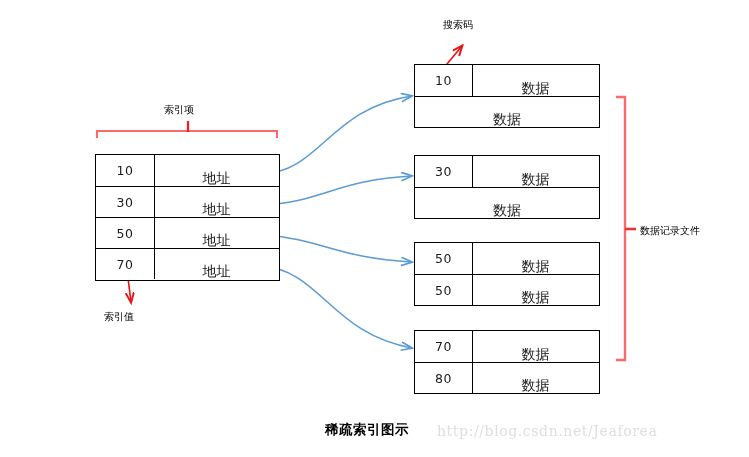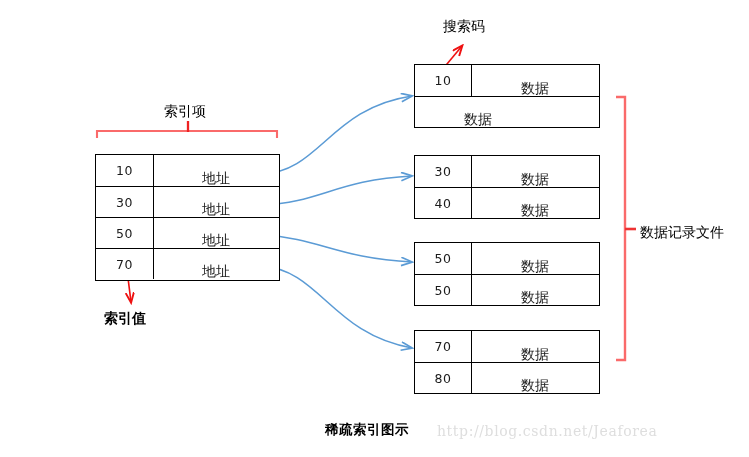--- a/index.html
+++ b/index.html
@@ -31,20 +31,21 @@
   .tbl {
     position: absolute;
     border: 1.6px solid #000000;
     border-collapse: collapse;
     background: #ffffff;
     box-sizing: border-box;
   }
   .tbl .row {
     display: flex;
     box-sizing: border-box;
+    justify-content: center;
   }
   .tbl .row + .row {
     border-top: 1.6px solid #000000;
   }
   .cell {
     display: flex;
     align-items: center;
     justify-content: center;
     box-sizing: border-box;
     color: #1a1a1a;
@@ -84,25 +85,25 @@
   #data-block-0 { top: 64px; }
   #data-block-1 { top: 155px; }
   #data-block-2 { top: 242px; }
   #data-block-3 { top: 330px; }
 
   
   .label {
     position: absolute;
     color: #000000;
     font-family: "DejaVu Sans", "Liberation Sans", sans-serif;
-    font-size: 14px;
+    font-size: 10px;
     white-space: nowrap;
   }
   #label-index-item { left: 164px; top: 103px; text-align: right; }
-  #label-index-value { left: 104px; top: 310px; font-weight: bold; }
+  #label-index-value { left: 104px; top: 310px; }
   #label-search-key { left: 443px; top: 18px; }
   #label-data-file  { left: 640px; top: 224px; }
 
   #caption {
     position: absolute;
     left: 325px;
     top: 421px;
     font-size: 13.5px;
     font-weight: bold;
     color: #000000;
@@ -191,21 +192,20 @@
       <div class="cell val">数据</div>
     </div>
   </div>
 
   <div class="tbl data-block" id="data-block-1">
     <div class="row">
       <div class="cell key">30</div>
       <div class="cell val">数据</div>
     </div>
     <div class="row">
-      <div class="cell key">40</div>
       <div class="cell val">数据</div>
     </div>
   </div>
 
   <div class="tbl data-block" id="data-block-2">
     <div class="row">
       <div class="cell key">50</div>
       <div class="cell val">数据</div>
     </div>
     <div class="row">

